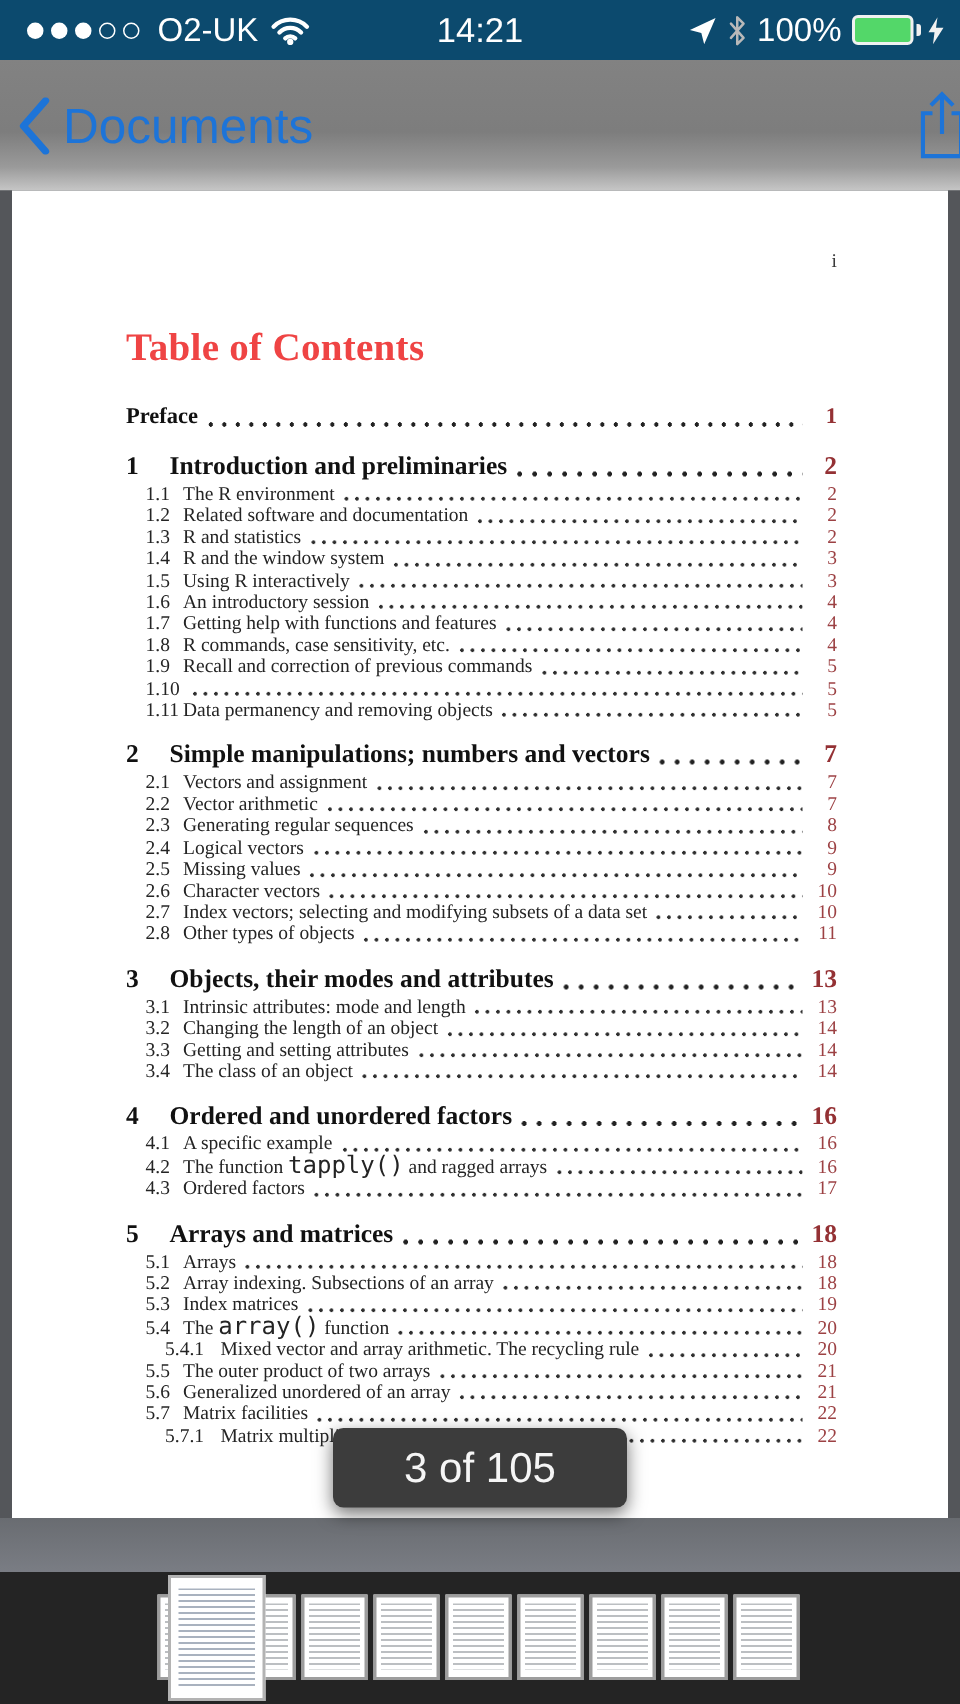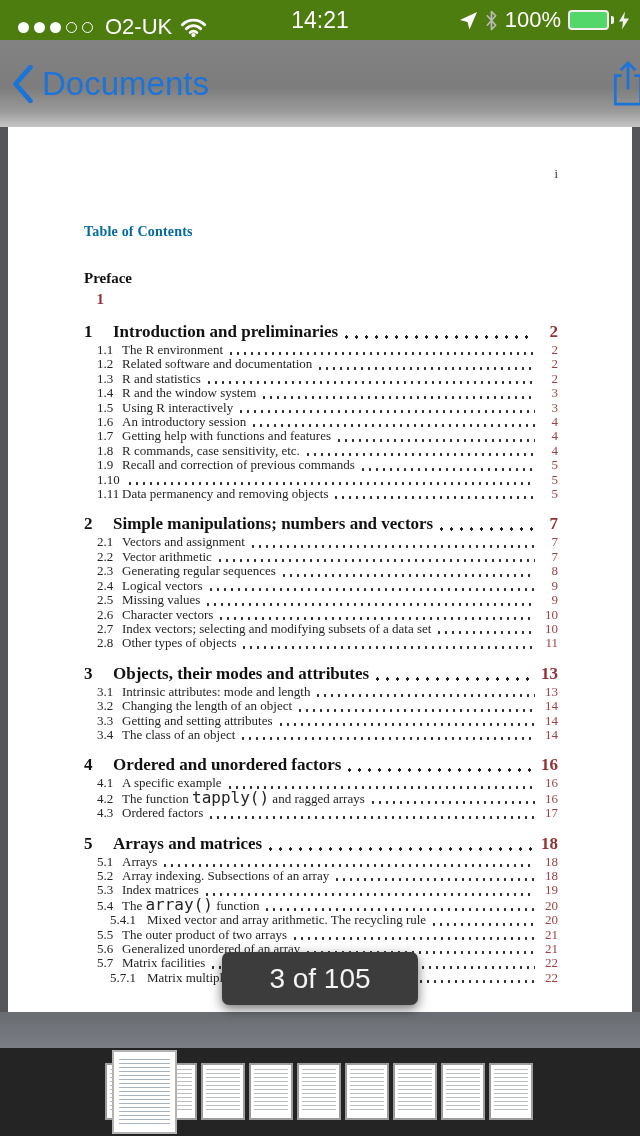--- a/index.html
+++ b/index.html
@@ -1,22 +1,22 @@
 <!DOCTYPE html>
 <html style="--blue: #1d74d8; --red: #943134; --green: #53d769;"><head>
 <meta charset="utf-8">
 <style>
   html,body{margin:0;padding:0;}
   body{width:640px;height:1136px;overflow:hidden;position:relative;
        font-family:"Liberation Sans", sans-serif;background:#54565a;}
   :root{--blue:#1d74d8;--red:#943134;--green:#53d769;}
 
   
-  .status-bar{position:absolute;left:0;top:0;width:640px;height:40px;background:#4d7c0f;
-              display:flex;align-items:flex-end;color:#fff;font-size:22px;}
+  .status-bar{position:absolute;left:0;top:0;width:640px;height:40px;background:#0c4a6e;
+              display:flex;align-items:center;color:#fff;font-size:22px;}
   .sb-left{display:flex;align-items:center;margin-left:18px;gap:8px;}
   .dots{display:flex;gap:5px;align-items:center;margin-right:4px;}
   .dot{width:11px;height:11px;border-radius:50%;}
   .dot.f{background:#fff;}
   .dot.e{border:1.5px solid #fff;box-sizing:border-box;}
   .sb-time{position:absolute;left:50%;transform:translateX(-50%);top:0;height:40px;
            line-height:40px;font-size:23px;}
   .sb-right{position:absolute;right:10px;top:0;height:40px;display:flex;align-items:center;gap:7px;}
   .batt{width:41px;height:20px;border:2px solid #f1f1f1;border-radius:4px;background:var(--green);box-sizing:border-box;}
   .nub{width:3px;height:8px;background:#f1f1f1;border-radius:0 2px 2px 0;margin-left:-5px;}
@@ -31,29 +31,29 @@
   
   .viewer-bg{position:absolute;left:0;top:127px;width:640px;height:921px;background:#54565a;}
   .bottom-strip{position:absolute;left:0;bottom:0;width:640px;height:36px;
                 background:linear-gradient(#696c71,#7a7d84);}
 
   
   .pdf-page{position:absolute;left:8px;top:0;width:624px;height:885px;background:#fff;
             box-sizing:border-box;padding:40px 74px 0 76px;
             font-family:"Liberation Serif","DejaVu Serif",serif;color:#222;}
   .corner{ text-align:right;font-size:13px;color:#3a3a3a;line-height:14px;}
-  .doc-title{font-size:14px;font-weight:700;color:#0369a1;margin:38px 0 24px 0;line-height:26px;letter-spacing:.2px;}
+  .doc-title{font-size:26px;font-weight:700;color:#ef4444;margin:38px 0 24px 0;line-height:26px;letter-spacing:.2px;}
 
   .row{display:flex;align-items:baseline;}
   .lead{flex:1;height:5px;margin:0 3px 1px 6px;align-self:flex-end;
         background-image:radial-gradient(circle at 2px 2.5px,#2e2e2e 1.1px,transparent 1.35px);
         background-size:7px 5px;background-repeat:repeat-x;}
   .pg{min-width:20px;text-align:right;color:var(--red);}
 
-  .row.preface{font-size:15px;font-weight:700;color:#111;margin-bottom:12px;line-height:19px;flex-direction:column;}
+  .row.preface{font-size:15px;font-weight:700;color:#111;margin-bottom:12px;line-height:19px;}
   .row.preface .lead{height:6px;margin-bottom:2px;
         background-image:radial-gradient(circle at 2.5px 3px,#222 1.35px,transparent 1.6px);
         background-size:9px 6px;}
 
   .row.chapter{font-size:17px;font-weight:700;color:#111;margin-top:12px;line-height:22px;}
   .row.chapter .n{min-width:29px;}
   .row.chapter .lead{height:6px;margin-bottom:3px;
         background-image:radial-gradient(circle at 2.5px 3px,#222 1.5px,transparent 1.75px);
         background-size:10px 6px;}
 

